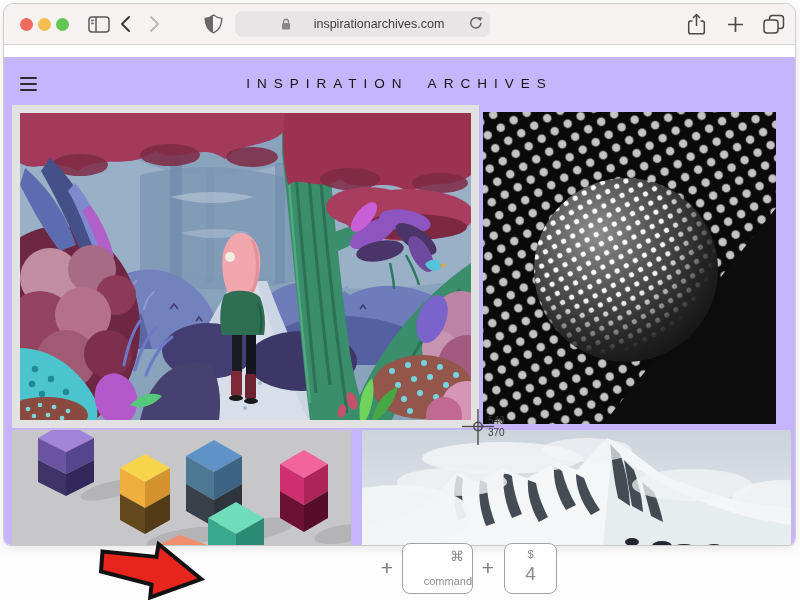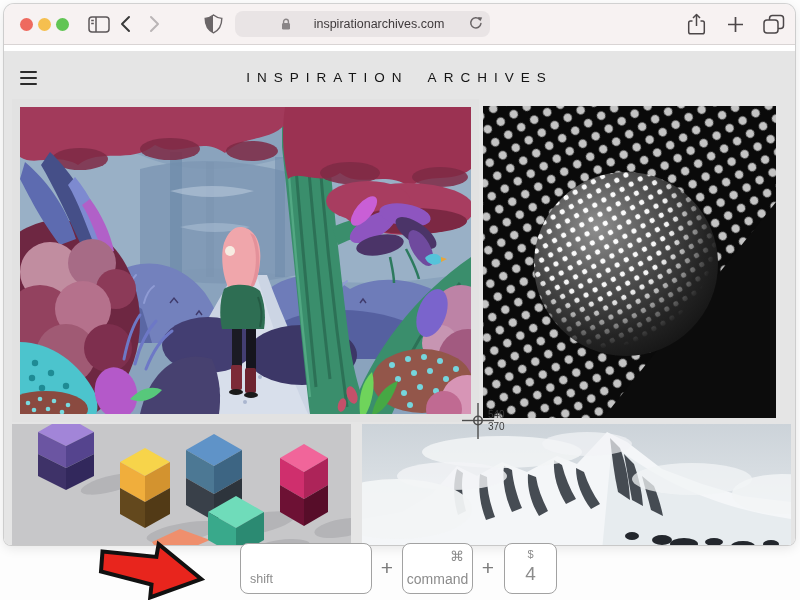--- a/index.html
+++ b/index.html
@@ -14,21 +14,21 @@
   .tl{position:absolute;top:14px;width:13px;height:13px;border-radius:50%;}
   .tl-red{left:16px;background:#ee6a5f;}
   .tl-yellow{left:34px;background:#f5bf4f;}
   .tl-green{left:52px;background:#61c554;}
   .tb-icon{position:absolute;}
   .urlbar{position:absolute;left:231px;top:7px;width:255px;height:26px;background:#e9e4e5;border-radius:8px;
     display:flex;align-items:center;justify-content:center;gap:23px;color:#3f3a3c;font-size:12.5px;}
   .urlbar .reload{position:absolute;right:7px;top:5px;}
 
   
-  .content{position:absolute;left:0;top:47px;width:100%;height:500px;background:#e5e5e5;}
+  .content{position:absolute;left:0;top:53px;width:100%;height:500px;background:#c4b5fd;}
   .hamburger{position:absolute;left:16px;top:20px;width:17px;cursor:pointer;}
   .hamburger span{display:block;height:2px;background:#2b2b2b;margin-bottom:4px;border-radius:1px;}
   .site-title{position:absolute;top:19px;left:0;width:100%;text-align:center;font-size:13.5px;
     letter-spacing:7px;word-spacing:9px;font-weight:500;color:#151515;}
   .tile{position:absolute;overflow:hidden;}
   .tile svg{display:block;width:100%;height:100%;}
   .tile-illustration{left:8px;top:48px;width:467px;height:323px;background:#e2e2e2;}
   .tile-illustration svg{position:absolute;left:8px;top:8px;width:451px;height:307px;}
   .tile-dots{left:479px;top:55px;width:293px;height:312px;background:#0a0a0a;}
   .tile-cubes{left:8px;top:373px;width:339px;height:127px;background:#c7c7c9;}
@@ -38,21 +38,21 @@
 
   
   .arrow-svg{position:absolute;left:98px;top:540px;width:112px;height:60px;}
   .key{position:absolute;top:543px;height:51px;background:#fff;border:1.6px solid #a2a2a2;border-radius:8px;
     box-sizing:border-box;color:#8c8c8c;}
   .key-shift{left:240px;width:132px;}
   .key-command{left:402px;width:71px;}
   .key-four{left:504px;width:53px;}
   .key .bl{position:absolute;left:9px;bottom:7px;font-size:12.5px;}
   .key .tr{position:absolute;right:8px;top:4px;font-size:14px;}
-  .key .bc{position:absolute;bottom:6px;left:0;width:100%;text-align:center;font-size:14px;}
+  .key .bc{position:absolute;bottom:6px;left:0;width:100%;text-align:right;font-size:11px;}
   .key .tc{position:absolute;top:4px;left:0;width:100%;text-align:center;font-size:11px;}
   .key .big{position:absolute;top:19px;left:0;width:100%;text-align:center;font-size:19px;}
   .plus{position:absolute;width:20px;text-align:center;font-size:21px;color:#7b7b7b;top:556px;}
   .plus1{left:377px;}
   .plus2{left:478px;}
 </style>
 </head>
 <body>
 
 <div class="canvas">
@@ -415,23 +415,20 @@
 
     </div>
   </div>
 
   <svg class="arrow-svg" viewBox="0 0 112 60">
     <g transform="rotate(10 52 30)">
       <polygon points="2,20 56,16 56,3 104,30 57,57 56,44 4,40" fill="#e8251d" stroke="#111" stroke-width="4" stroke-linejoin="miter"></polygon>
     </g>
   </svg>
 
-  <div class="key key-shift">
-    <span class="bl">shift</span>
-  </div>
   <div class="plus plus1">+</div>
   <div class="key key-command">
     <span class="tr">⌘</span>
     <span class="bc">command</span>
   </div>
   <div class="plus plus2">+</div>
   <div class="key key-four">
     <span class="tc">$</span>
     <span class="big">4</span>
   </div>

